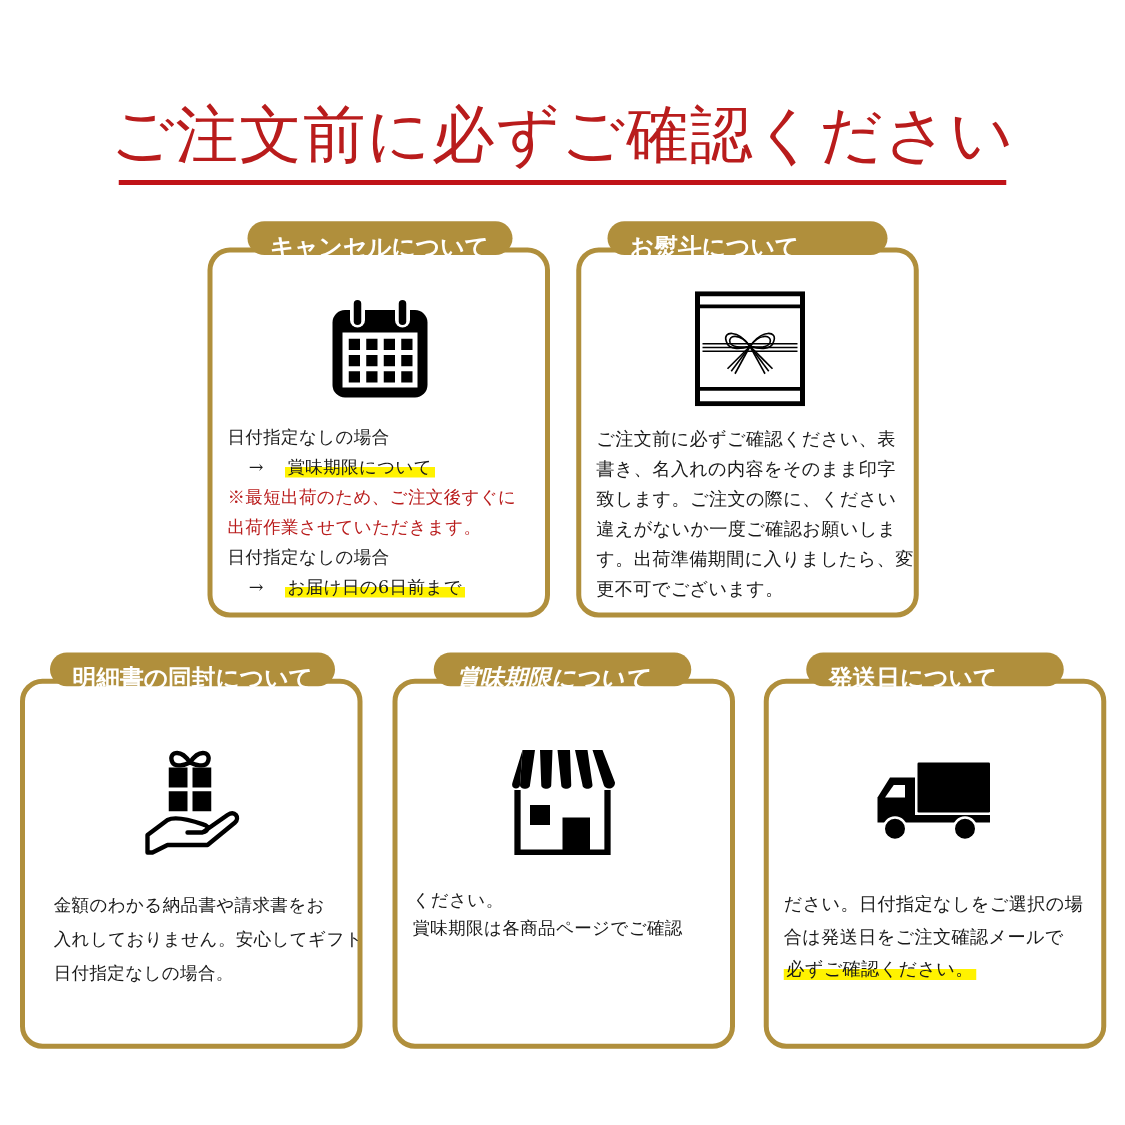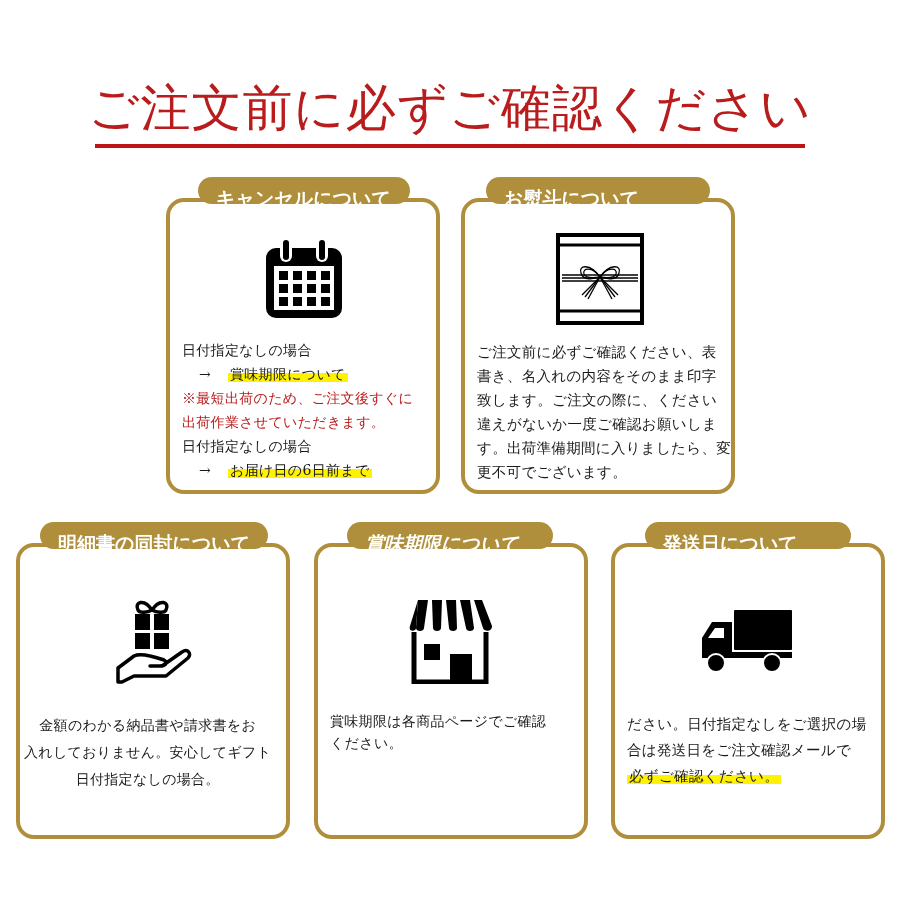--- a/index.html
+++ b/index.html
@@ -116,21 +116,21 @@
     </g>
     <g fill="#000">
       <rect x="21" y="18" width="15" height="16"></rect>
         <rect x="40" y="18" width="15" height="16"></rect>
       <rect x="21" y="37" width="15" height="16"></rect>
         <rect x="40" y="37" width="15" height="16"></rect>
     </g>
     <path d="M4 86 L4 72 L20 60 C28 56 44 62 50 64 C54 66 52 70 46 70 L36 70 L48 70 L68 56 C74 52 78 58 74 62 L52 80 L20 80 L8 86 Z" fill="none" stroke="#000" stroke-width="3.5" stroke-linejoin="round"></path>
   </svg>
 </div>
-<div class="card-text" style="left:24px; top:712px; line-height:27px;text-align:center;">
+<div class="card-text" style="left:43px; top:712px; line-height:27px;">
   <span class="line">金額のわかる納品書や請求書をお</span>
   <span class="line">入れしておりません。安心してギフト</span>
   <span class="line">日付指定なしの場合。</span>
 </div>
 
 <div class="card" style="left:314px; top:543px; width:274px; height:296px;"></div>
 <div class="card-label" style="left:347px; top:522px; width:206px;font-style:italic;">賞味期限について</div>
 <div class="icon" style="left:404px; top:598px;">
   <svg width="92" height="86" viewBox="0 0 92 86">
     <g fill="#000">
@@ -140,22 +140,22 @@
       <path d="M56 2 L66 2 L70 30 C70 34 62 34 62 30 Z"></path>
       <path d="M70 2 L78 2 L88 28 C88 34 80 34 79 30 Z"></path>
       <path d="M14 2 L6 28 C4 34 12 34 12 30 Z"></path>
     </g>
     <path d="M10 34 L10 84 L82 84 L82 34" fill="none" stroke="#000" stroke-width="5"></path>
     <rect x="20" y="46" width="16" height="16" fill="#000"></rect>
     <rect x="46" y="56" width="22" height="28" fill="#000"></rect>
   </svg>
 </div>
 <div class="card-text" style="left:330px; top:710px; line-height:22px;">
+  <span class="line">ください。</span>
   <span class="line">賞味期限は各商品ページでご確認</span>
-  <span class="line">ください。</span>
 </div>
 
 <div class="card" style="left:611px; top:543px; width:274px; height:296px;"></div>
 <div class="card-label" style="left:645px; top:522px; width:206px;text-decoration:underline;">発送日について</div>
 <div class="icon" style="left:700px; top:608px;">
   <svg width="94" height="66" viewBox="0 0 94 66">
     <rect x="34" y="2" width="58" height="40" rx="1" fill="#000"></rect>
     <path d="M2 30 L12 14 L32 14 L32 50 L2 50 Z" fill="#000"></path>
     <path d="M8 30 L15 20 L24 20 L24 30 Z" fill="#fff"></path>
     <rect x="32" y="44" width="60" height="6" fill="#000"></rect>

